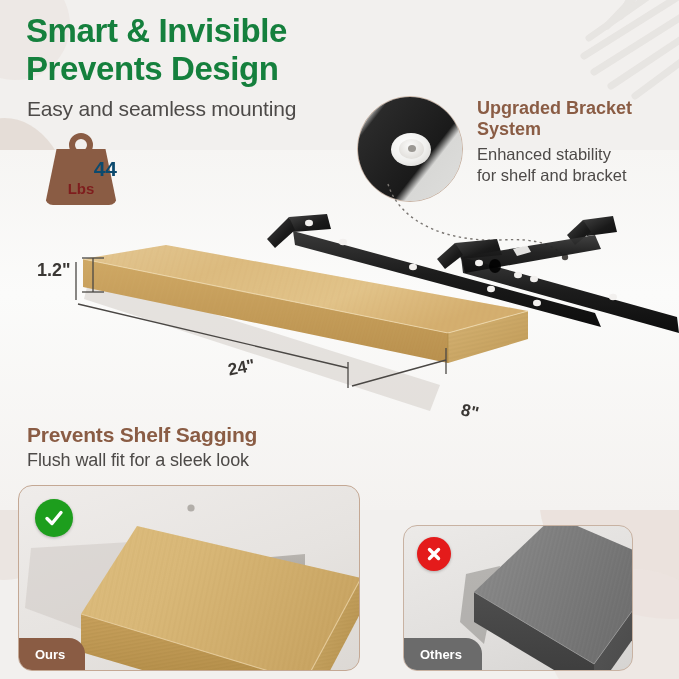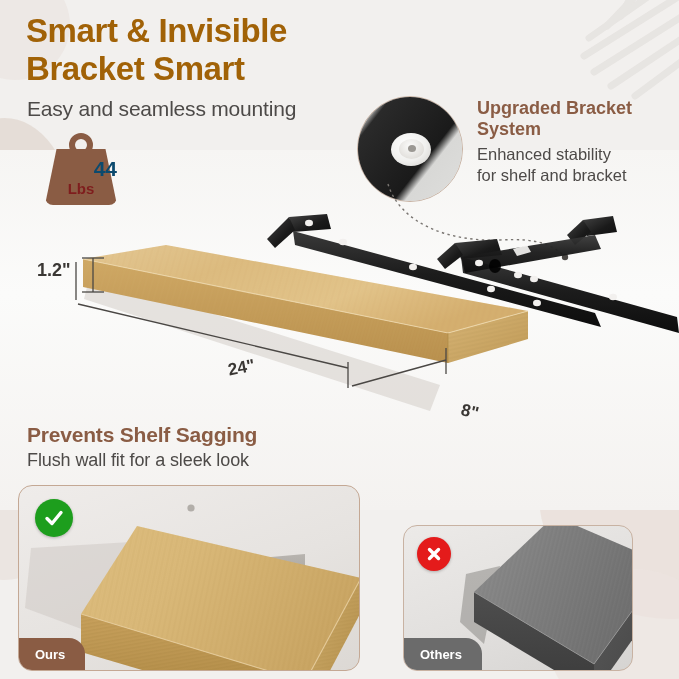--- a/index.html
+++ b/index.html
@@ -47,21 +47,21 @@
   .white-wash {
     position:absolute; left:0; right:0; top:150px; height:360px;
     background:linear-gradient(180deg,#f6f5f3 0%,#fbfbfa 40%,#f4f2f0 100%);
     pointer-events:none;
   }
 
   
   .title {
     position:absolute; left:26px; top:12px;
     font-size:33px; font-weight:bold; line-height:1.16;
-    color:#a16207; letter-spacing:-.4px;
+    color:#15803d; letter-spacing:-.4px;
   }
   .subtitle {
     position:absolute; left:27px; top:97px;
     font-size:21px; color:#4d4a48; letter-spacing:-.2px;
   }
 
   
   .weight-badge { position:absolute; left:45px; top:133px; width:72px; height:72px; }
   .wb-ring {
     position:absolute; left:24px; top:0; width:24px; height:24px;
@@ -224,21 +224,21 @@
       <path d="M250 96 L196 136"></path>
       <path d="M238 -8 L168 66"></path>
       <path d="M216 -10 L182 56"></path>
     </g>
   </svg>
 
   <div class="white-wash"></div>
 
   <div class="title">
     <div>Smart &amp; Invisible</div>
-    <div>Bracket Smart</div>
+    <div>Prevents Design</div>
   </div>
   <div class="subtitle">Easy and seamless mounting</div>
 
   <div class="weight-badge">
     <div class="wb-ring"></div>
     <div class="wb-body"></div>
     <div class="wb-num">44</div>
     <div class="wb-unit">Lbs</div>
   </div>
 

